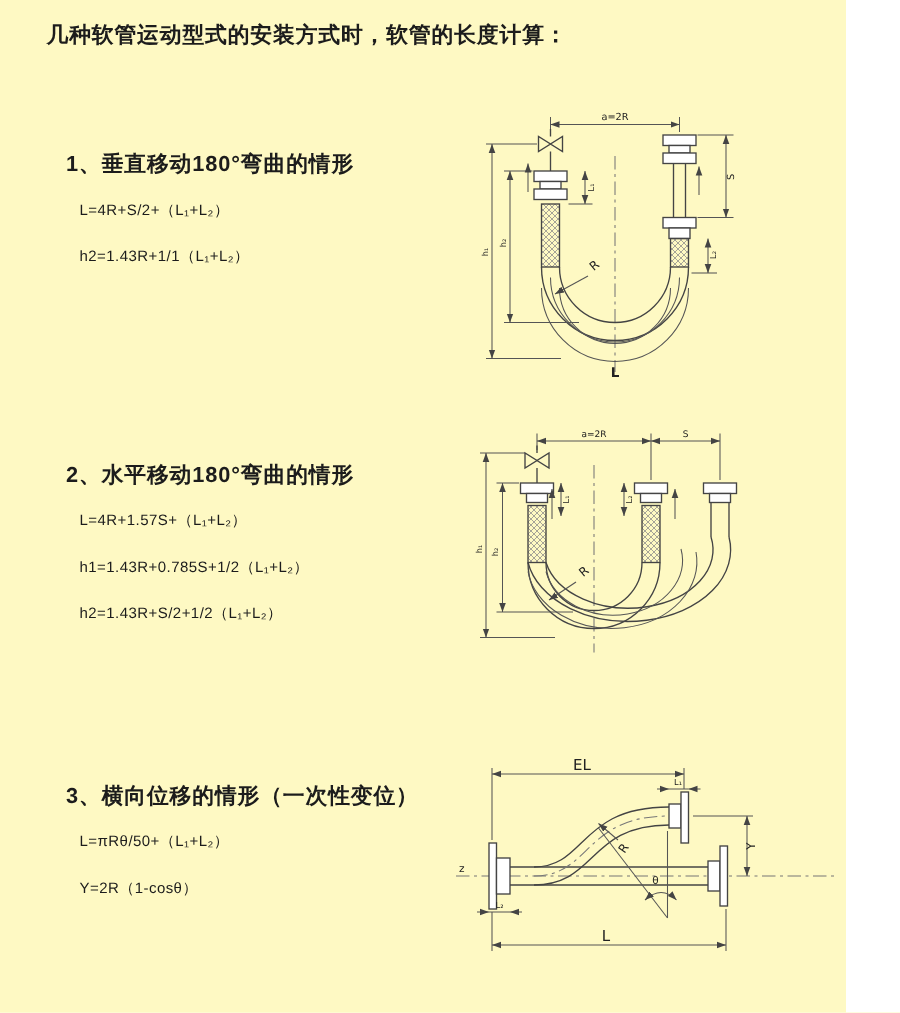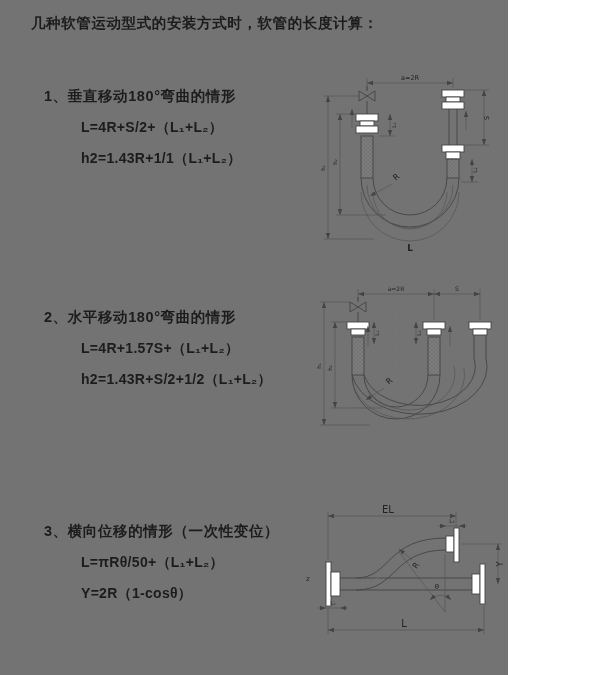--- a/index.html
+++ b/index.html
@@ -1,22 +1,22 @@
 <!DOCTYPE html>
 <html><head>
 <meta charset="utf-8">
 <style>
   html,body{margin:0;padding:0;}
-  .page{position:relative;width:508px;height:675px;background:#737373;overflow:hidden;
+  .page{position:relative;width:564px;height:675px;background:#fef9c3;overflow:hidden;
         color:#1c1c1c;font-family:"Liberation Sans","DejaVu Sans",sans-serif;}
   .title{position:absolute;left:31px;top:14px;font-size:14.5px;font-weight:600;letter-spacing:.6px;white-space:nowrap;}
   .sec{position:absolute;left:44px;}
-  #sec1{top:86px}#sec2{top:307px}#sec3{top:521px}
+  #sec1{top:100px}#sec2{top:307px}#sec3{top:521px}
   .sec-h{font-size:14.5px;font-weight:600;letter-spacing:.6px;line-height:20px;white-space:nowrap;}
-  .fline{margin:11px 0 0 37px;font-size:14px;font-weight:700;letter-spacing:.3px;line-height:20px;white-space:nowrap;}
+  .fline{margin:11px 0 0 9px;font-size:10px;font-weight:400;letter-spacing:.3px;line-height:20px;white-space:nowrap;}
   svg{position:absolute;overflow:visible;}
   #d1{left:312px;top:66px;}
   #d2{left:308px;top:280px;}
   #d3{left:296px;top:500px;}
   .pipe{stroke:#444;stroke-width:.9;fill:none;}
   .pipe-f{stroke:#444;stroke-width:.9;fill:#fff;}
   .dim{stroke:#555;stroke-width:.7;fill:none;}
   .cl{stroke:#777;stroke-width:.7;fill:none;stroke-dasharray:9 3 2 3;}
   .hose{stroke:#444;stroke-width:.9;fill:url(#hch);}
   .lab{font-family:"DejaVu Sans",sans-serif;fill:#222;}
@@ -30,20 +30,21 @@
 
   <div class="sec" id="sec1">
     <div class="sec-h">1、垂直移动180°弯曲的情形</div>
     <div class="fline">L=4R+S/2+（L₁+L₂）</div>
     <div class="fline">h2=1.43R+1/1（L₁+L₂）</div>
   </div>
 
   <div class="sec" id="sec2">
     <div class="sec-h">2、水平移动180°弯曲的情形</div>
     <div class="fline">L=4R+1.57S+（L₁+L₂）</div>
+    <div class="fline">h1=1.43R+0.785S+1/2（L₁+L₂）</div>
     <div class="fline">h2=1.43R+S/2+1/2（L₁+L₂）</div>
   </div>
 
   <div class="sec" id="sec3">
     <div class="sec-h">3、横向位移的情形（一次性变位）</div>
     <div class="fline">L=πRθ/50+（L₁+L₂）</div>
     <div class="fline">Y=2R（1-cosθ）</div>
   </div>
 
   <svg id="d1" width="282" height="196" viewBox="0 0 282 196">

